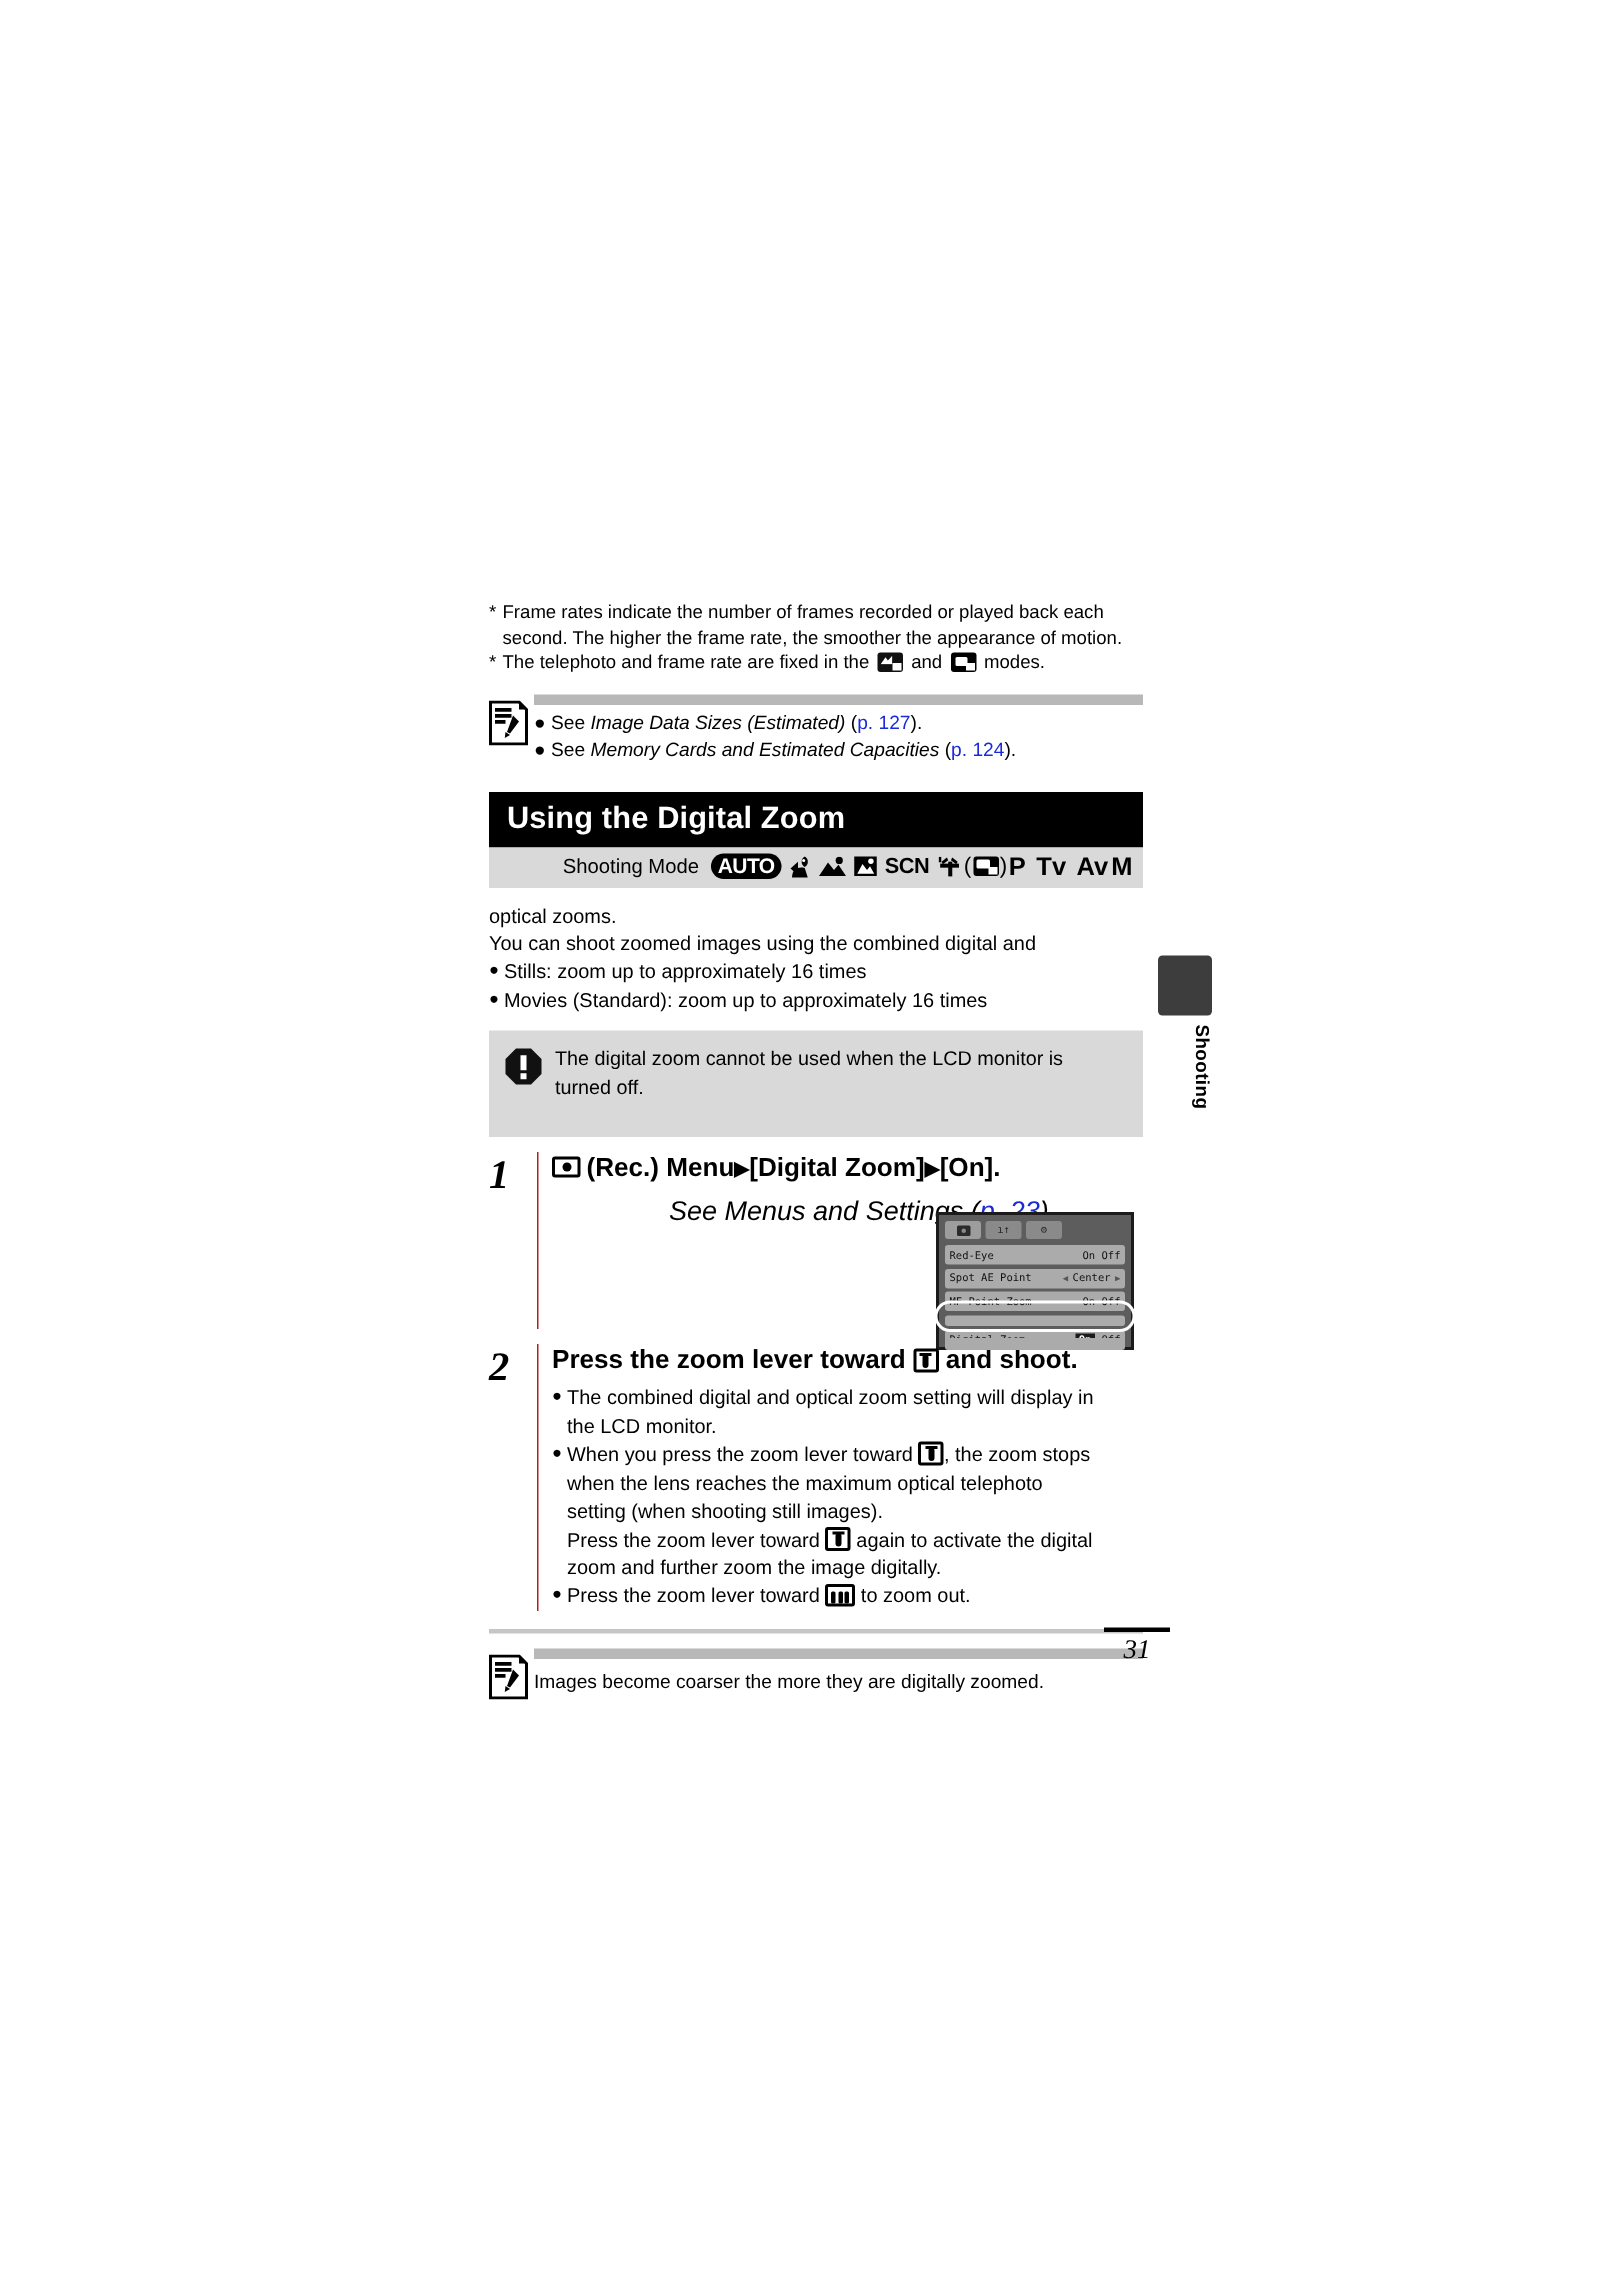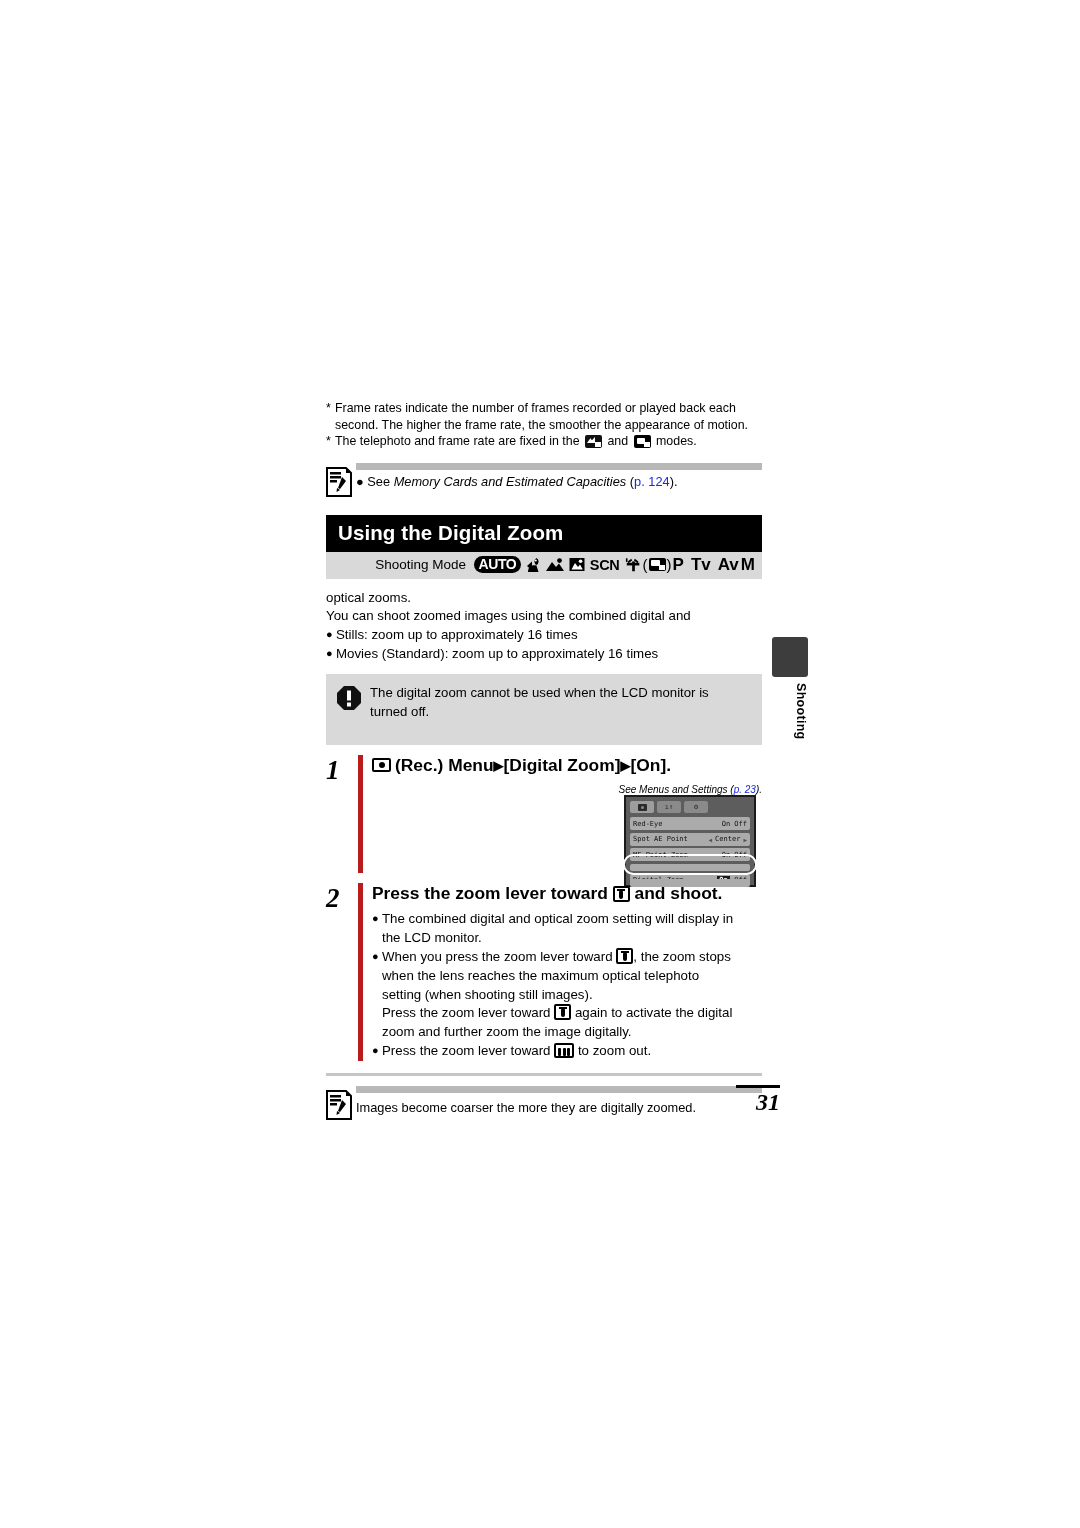--- a/index.html
+++ b/index.html
@@ -125,21 +125,21 @@
 
   
   .step { display: flex; margin-top: 10px; }
   .step-num {
     width: 32px; flex: none;
     font-size: 27px; font-weight: bold; font-style: italic;
     font-family: "Liberation Serif", serif;
     text-align: left; line-height: 1;
     padding-top: 2px;
   }
-  .step-body { flex: 1; border-left: 5px solid #b91c1c; padding-left: 9px; }
+  .step-body { flex: 1; border-left: 1px solid #b91c1c; padding-left: 9px; }
   .step-head { font-size: 17.4px; font-weight: bold; line-height: 1.25; }
   .arrow { font-size: 13px; vertical-align: 1px; }
   .cam-ic {
     display:inline-block; width:19px; height:14px; border:2px solid #000;
     border-radius:2px; position:relative; vertical-align:-1px; margin-right:4px;
   }
   .cam-ic::after{ content:""; position:absolute; left:50%; top:50%;
     transform:translate(-50%,-50%); width:6px;height:6px; background:#000;
     border-radius:50%;}
 
@@ -156,22 +156,22 @@
   .lev-w { width:20px; height:15px; }
   .lev-w i {
      position:absolute; top:3px; width:3px; height:8px; background:#000;
      border-radius:1px; font-style:normal;
   }
   .lev-w i:nth-child(1){ left:2px; }
   .lev-w i:nth-child(2){ left:6.5px; }
   .lev-w i:nth-child(3){ left:11px; }
 
   .step-sub {
-    font-size: 10px; font-style: italic;
-    text-align: right; padding-left: 78px; margin-top: 7px;
+    font-size: 18px; font-style: italic;
+    text-align: left; padding-left: 78px; margin-top: 7px;
   }
 
   
   .lcd-wrap { position: absolute; right: 6px; top: 40px; }
   .lcd {
     width: 132px; height: 92px; background: #5d5d5d;
     border: 2px solid #1b1b1b; padding: 4px 4px 0 4px;
     font-family: "DejaVu Sans Mono", monospace;
     position: relative;
   }
@@ -214,22 +214,22 @@
     font-size: 12.5px; font-weight: bold; color:#000;
     writing-mode: vertical-rl; text-orientation: mixed;
     letter-spacing: .3px;
   }
 
   
   .pgnum-wrap { position:absolute; left: 736px; top: 1085px; width: 48px; }
   .pgnum-rule { height:3px; background:#000; width: 44px; }
   .pgnum {
     font-family: "Liberation Serif", serif;
-    font-style: italic; font-weight: bold; font-size: 24px;
-    text-align:right; width:44px; padding-top:1px;
+    font-style: italic; font-weight: normal; font-size: 18px;
+    text-align:center; width:44px; padding-top:1px;
   }
 
   
   .nsvg { display:block; }
 </style>
 </head>
 <body>
 
 <div class="page">
 
@@ -263,20 +263,26 @@
           <rect x="4" y="9" width="11" height="2.5" fill="#000"></rect>
           <rect x="4" y="13" width="7" height="2.5" fill="#000"></rect>
           <path d="M16 10 L20 14 L14 22 L12 21 Z" fill="#000"></path>
           <path d="M11 21 L14 23 L10.5 25 Z" fill="#000"></path>
           <path d="M20 1 V6 H25 Z" fill="#000"></path>
         </svg>
       </div>
       <div class="note-rt">
         <div class="note-bar"></div>
         <div class="note-body">
+          <div class="note-line">
+            <span>●</span>
+            <span>See</span>
+            <span class="it">Image Data Sizes (Estimated)</span>
+            <span>(</span><span class="pgref">p. 127</span><span>).</span>
+          </div>
           <div class="note-line">
             <span>●</span>
             <span>See</span>
             <span class="it">Memory Cards and Estimated Capacities</span>
             <span>(</span><span class="pgref">p. 124</span><span>).</span>
           </div>
         </div>
       </div>
     </div>
 

